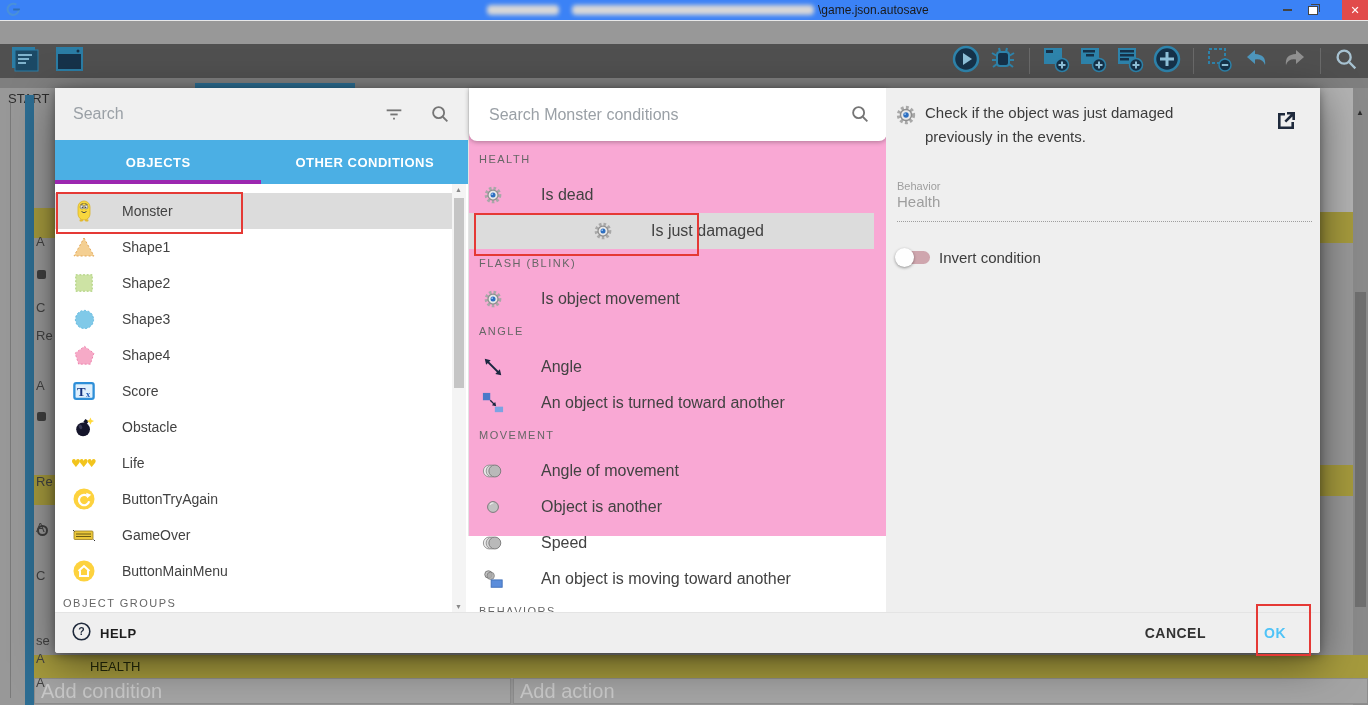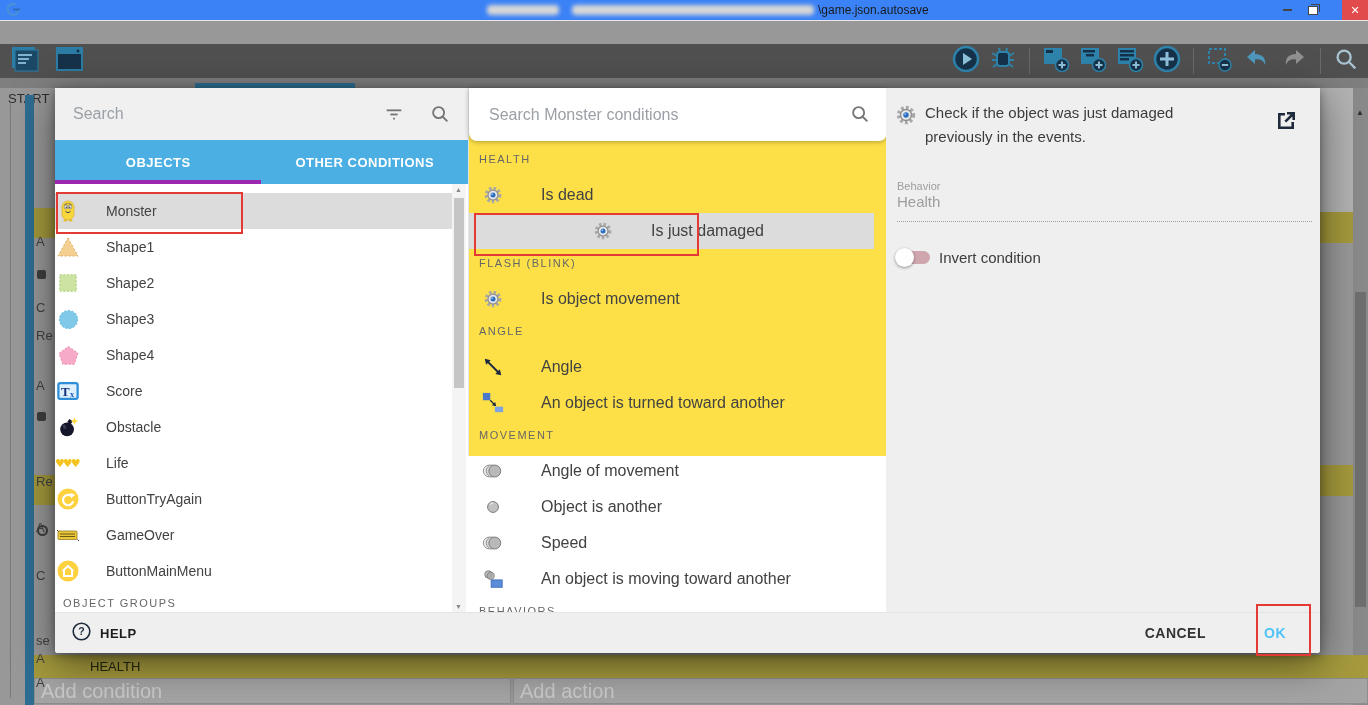--- a/index.html
+++ b/index.html
@@ -58,32 +58,32 @@
   .search-row{left:0;top:0;width:413px;height:52px;background:#f0f0f0;display:flex;align-items:center;}
   .search-row input{border:none;background:transparent;outline:none;font-size:16px;color:#444;
     font-family:"Liberation Sans",sans-serif;margin-left:16px;width:290px;}
   input::placeholder{color:#9aa0a6;opacity:1;}
   .filter-ic{position:absolute;left:328px;top:15px;}
   .lsearch-ic{position:absolute;left:374px;top:15px;}
   .tabs{left:0;top:52px;width:413px;height:44px;background:#4bafe4;display:flex;}
   .tab{flex:1;display:flex;align-items:center;justify-content:center;color:#fff;font-size:13px;font-weight:bold;letter-spacing:.5px;}
   .tab-indicator{left:0;top:92px;width:206px;height:4px;background:#9c27b0;}
   .object-list{left:0;top:96px;width:397px;height:428px;overflow:hidden;padding-top:9px;box-sizing:border-box;background:#fff;}
-  .obj-row{height:36px;display:flex;align-items:center;padding-left:0;box-sizing:border-box;}
+  .obj-row{height:36px;display:flex;align-items:center;padding-left:16px;box-sizing:border-box;}
   .obj-row.selected{background:#dcdcdc;}
   .obj-icon{width:26px;display:flex;justify-content:center;}
   .obj-label{margin-left:25px;font-size:14px;color:#424242;}
   .groups-header{margin:8px 0 0 8px;font-size:11px;color:#666;letter-spacing:1.5px;}
   .vscroll{background:#f4f4f4;}
   .vthumb{position:absolute;left:2px;width:10px;background:#c5c5c5;}
   .sarrow{position:absolute;left:3px;font-size:7px;color:#888;}
   .lscroll{left:397px;top:96px;width:14px;height:428px;}
   .mscroll{left:818px;top:53px;width:13px;height:471px;}
 
-  .mid-panel{left:413px;top:0;width:418px;height:368px;background:#fde047;border-left:1px solid #e3e3e3;box-sizing:border-box;}
+  .mid-panel{left:413px;top:0;width:418px;height:448px;background:#f9a8d4;border-left:1px solid #e3e3e3;box-sizing:border-box;}
   .mid-card{position:absolute;left:0;top:0;width:418px;height:53px;background:#fff;border-radius:0 0 8px 8px;
     box-shadow:0 1px 5px rgba(0,0,0,.3);display:flex;align-items:center;box-sizing:border-box;}
   .mid-card input{border:none;background:transparent;outline:none;font-size:16px;color:#444;
     font-family:"Liberation Sans",sans-serif;margin-left:18px;width:330px;}
   .msearch-ic{position:absolute;right:16px;top:15px;}
   .cond-list{position:absolute;left:0;top:53px;width:405px;height:471px;overflow:hidden;padding-top:12px;box-sizing:border-box;}
   .cond-header{height:14px;margin:0 0 10px 10px;font-size:11px;color:#666;letter-spacing:1.5px;}
   .cond-header.later{margin-top:8px;}
   .cond-row{height:36px;display:flex;align-items:center;padding-left:12px;box-sizing:border-box;}
   .cond-row.selected{background:#dcdcdc;justify-content:center;}

